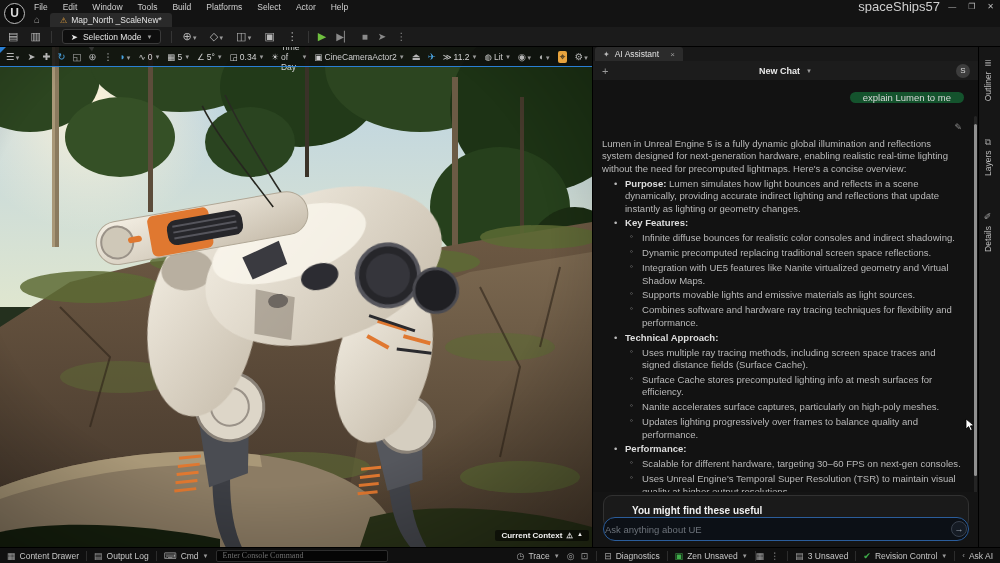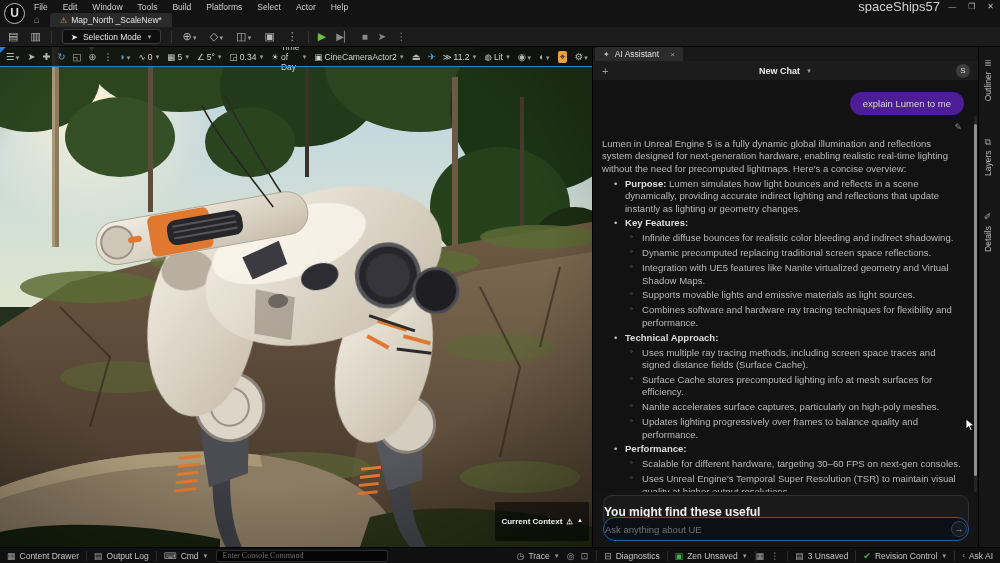--- a/index.html
+++ b/index.html
@@ -34,50 +34,50 @@
   .viewport { position:absolute; left:0; top:47px; width:592px; height:500px; overflow:hidden; background:#24301e; }
   .vp-scene { position:absolute; left:0; top:0; width:592px; height:500px; }
   .vp-toolbar { position:absolute; left:0; top:0; width:592px; height:19px; background:rgba(14,14,14,0.82); display:flex; align-items:center; z-index:4; }
   .vp-focus-line { position:absolute; left:0; top:19px; width:592px; height:1px; background:#2a7fd4; z-index:4; }
   .vp-corner { position:absolute; left:0; top:0; width:0; height:0; border-left:6px solid #2a7fd4; border-bottom:6px solid transparent; z-index:5; }
   .vt-ic { font-size:9.5px; color:#b5b5b5; margin:0 3.5px; cursor:default; }
   .vt-ic.blue { color:#4aa3e0; }
   .vt-grp { display:flex; align-items:center; gap:2px; margin:0 3.5px; font-size:8.5px; color:#cfcfcf; }
   .vt-num { font-size:8.5px; color:#d5d5d5; }
   .vt-hl { background:#e8a33d; color:#1a1a1a; border-radius:2px; padding:0 2px; font-size:10px; margin:0 3.5px; }
-  .ctx-chip { position:absolute; right:3px; bottom:6px; background:rgba(0,0,0,0.55); border-radius:2px; padding:15px 6px; display:flex; align-items:flex-start; gap:4px; font-size:8px; font-weight:bold; color:#f0f0f0; z-index:4; }
+  .ctx-chip { position:absolute; right:3px; bottom:6px; background:rgba(0,0,0,0.55); border-radius:2px; padding:1px 6px; display:flex; align-items:flex-start; gap:4px; font-size:8px; font-weight:bold; color:#f0f0f0; z-index:4; }
   .ctx-chip .warn { font-size:7.5px; color:#e0e0e0; }
 
   
   .ai-panel { position:absolute; left:592px; top:47px; width:386px; height:500px; background:#141414; border-left:1px solid #000; }
   .ai-tabbar { position:absolute; left:0; top:0; width:100%; height:14px; background:#181818; }
   .ai-tab { position:absolute; left:2px; top:0; height:14px; padding:0 8px; background:#2b2b2b; border-radius:3px 3px 0 0; display:flex; align-items:center; gap:5px; font-size:8.5px; color:#e0e0e0; }
   .ai-tab .spark { color:#bdbdbd; font-size:8px; }
   .ai-tab .x { color:#9a9a9a; font-size:8px; margin-left:6px; }
   .ai-header { position:absolute; left:0; top:14px; width:100%; height:19px; background:#1c1c1c; display:flex; align-items:center; }
   .ai-plus { position:absolute; left:9px; font-size:11px; color:#9a9a9a; }
   .chat-title { margin:11px auto; display:flex; align-items:center; gap:6px; font-size:9px; font-weight:bold; color:#e8e8e8; }
   .avatar { position:absolute; right:8px; top:2.5px; width:14px; height:14px; border-radius:50%; background:#3d3d3d; color:#ddd; font-size:8px; text-align:center; line-height:14px; }
   .chat { position:absolute; left:0; top:33px; width:100%; height:412px; background:#121212; overflow:hidden; }
-  .bubble { position:absolute; right:14px; top:12px; background:#4c1d95; border-radius:13px; padding:6px 13px; font-size:9.5px; color:#d8d8d8; }
+  .bubble { position:absolute; right:14px; top:12px; background:#14532d; border-radius:13px; padding:0 13px; font-size:9.5px; color:#d8d8d8; }
   .pencil { position:absolute; right:16px; top:42px; font-size:9px; color:#8f8f8f; }
   .msg { position:absolute; left:9px; top:58px; width:360px; font-size:9.55px; line-height:1.3; color:#b9b9b9; }
   .msg b { color:#dedede; }
   .para { margin-bottom:0; }
   .l1 { position:relative; padding-left:23px; margin:2.5px 0; }
   .l1 .mk { position:absolute; left:12px; top:0; color:#b9b9b9; }
   .l2 { position:relative; padding-left:40px; margin:2.5px 0; }
   .l2 .mk { position:absolute; left:28px; top:0; font-size:8px; color:#a5a5a5; }
   .chat-scroll { position:absolute; right:1px; top:36px; width:3px; height:404px; background:#242424; border-radius:2px; }
   .chat-thumb { position:absolute; left:0; top:8px; width:3px; height:352px; background:#8f8f8f; border-radius:2px; }
   .cursor-arrow { position:absolute; right:3px; top:338px; z-index:9; }
 
   .ai-bottom { position:absolute; left:0; top:445px; width:100%; height:55px; background:#141414; }
   .suggest-box { position:absolute; left:10px; top:3px; width:366px; height:34px; background:#1a1a1a; border:1px solid #313131; border-radius:9px; }
-  .suggest-label { position:absolute; left:0; top:9px; font-size:12px; font-weight:bold; color:#efefef; }
+  .suggest-label { position:absolute; left:28px; top:9px; font-size:10px; font-weight:bold; color:#efefef; }
   .ask-input { position:absolute; left:10px; top:25px; width:366px; height:24px; background:#0c1016; border:1px solid #2b5d9b; border-radius:12px; display:flex; align-items:center; padding:0 1px; }
   .ask-input input { flex:1; background:transparent; border:none; outline:none; color:#cfcfcf; font-size:9.5px; font-family:"Liberation Sans",sans-serif; }
   .ask-input input::placeholder { color:#6d737b; }
   .send-btn { width:16px; height:16px; border-radius:50%; background:#151b24; border:1px solid #39414d; color:#9aa2ad; font-size:9px; text-align:center; line-height:14px; }
 
   
   .rstrip { position:absolute; left:978px; top:47px; width:22px; height:500px; background:#161616; border-left:1px solid #000; }
   .vtab { position:absolute; left:4px; writing-mode:vertical-rl; transform:rotate(180deg); font-size:8.5px; color:#bdbdbd; display:flex; align-items:center; gap:5px; }
   .vtab .ic { font-size:9px; color:#9f9f9f; transform:rotate(90deg); }
 
@@ -367,21 +367,21 @@
     </div>
 
     <div class="chat">
       <div class="bubble">explain Lumen to me</div>
       <span class="pencil">✎</span>
       <div class="msg">
         <div class="para">Lumen in Unreal Engine 5 is a fully dynamic global illumination and reflections system designed for next-generation hardware, enabling realistic real-time lighting without the need for precomputed lightmaps. Here's a concise overview:</div>
         <div>
             <div class="l1"><span class="mk">•</span><b>Purpose:</b><span> Lumen simulates how light bounces and reflects in a scene dynamically, providing accurate indirect lighting and reflections that update instantly as lighting or geometry changes.</span></div>
             <div class="l1"><span class="mk">•</span><b>Key Features:</b></div>
-            <div class="l2"><span class="mk">◦</span><span>Infinite diffuse bounces for realistic color bleeding and indirect shadowing.</span></div>
+            <div class="l2"><span class="mk">◦</span><span>Infinite diffuse bounces for realistic color consoles and indirect shadowing.</span></div>
             <div class="l2"><span class="mk">◦</span><span>Dynamic precomputed replacing traditional screen space reflections.</span></div>
             <div class="l2"><span class="mk">◦</span><span>Integration with UE5 features like Nanite virtualized geometry and Virtual Shadow Maps.</span></div>
             <div class="l2"><span class="mk">◦</span><span>Supports movable lights and emissive materials as light sources.</span></div>
             <div class="l2"><span class="mk">◦</span><span>Combines software and hardware ray tracing techniques for flexibility and performance.</span></div>
             <div class="l1"><span class="mk">•</span><b>Technical Approach:</b></div>
             <div class="l2"><span class="mk">◦</span><span>Uses multiple ray tracing methods, including screen space traces and signed distance fields (Surface Cache).</span></div>
             <div class="l2"><span class="mk">◦</span><span>Surface Cache stores precomputed lighting info at mesh surfaces for efficiency.</span></div>
             <div class="l2"><span class="mk">◦</span><span>Nanite accelerates surface captures, particularly on high-poly meshes.</span></div>
             <div class="l2"><span class="mk">◦</span><span>Updates lighting progressively over frames to balance quality and performance.</span></div>
             <div class="l1"><span class="mk">•</span><b>Performance:</b></div>

